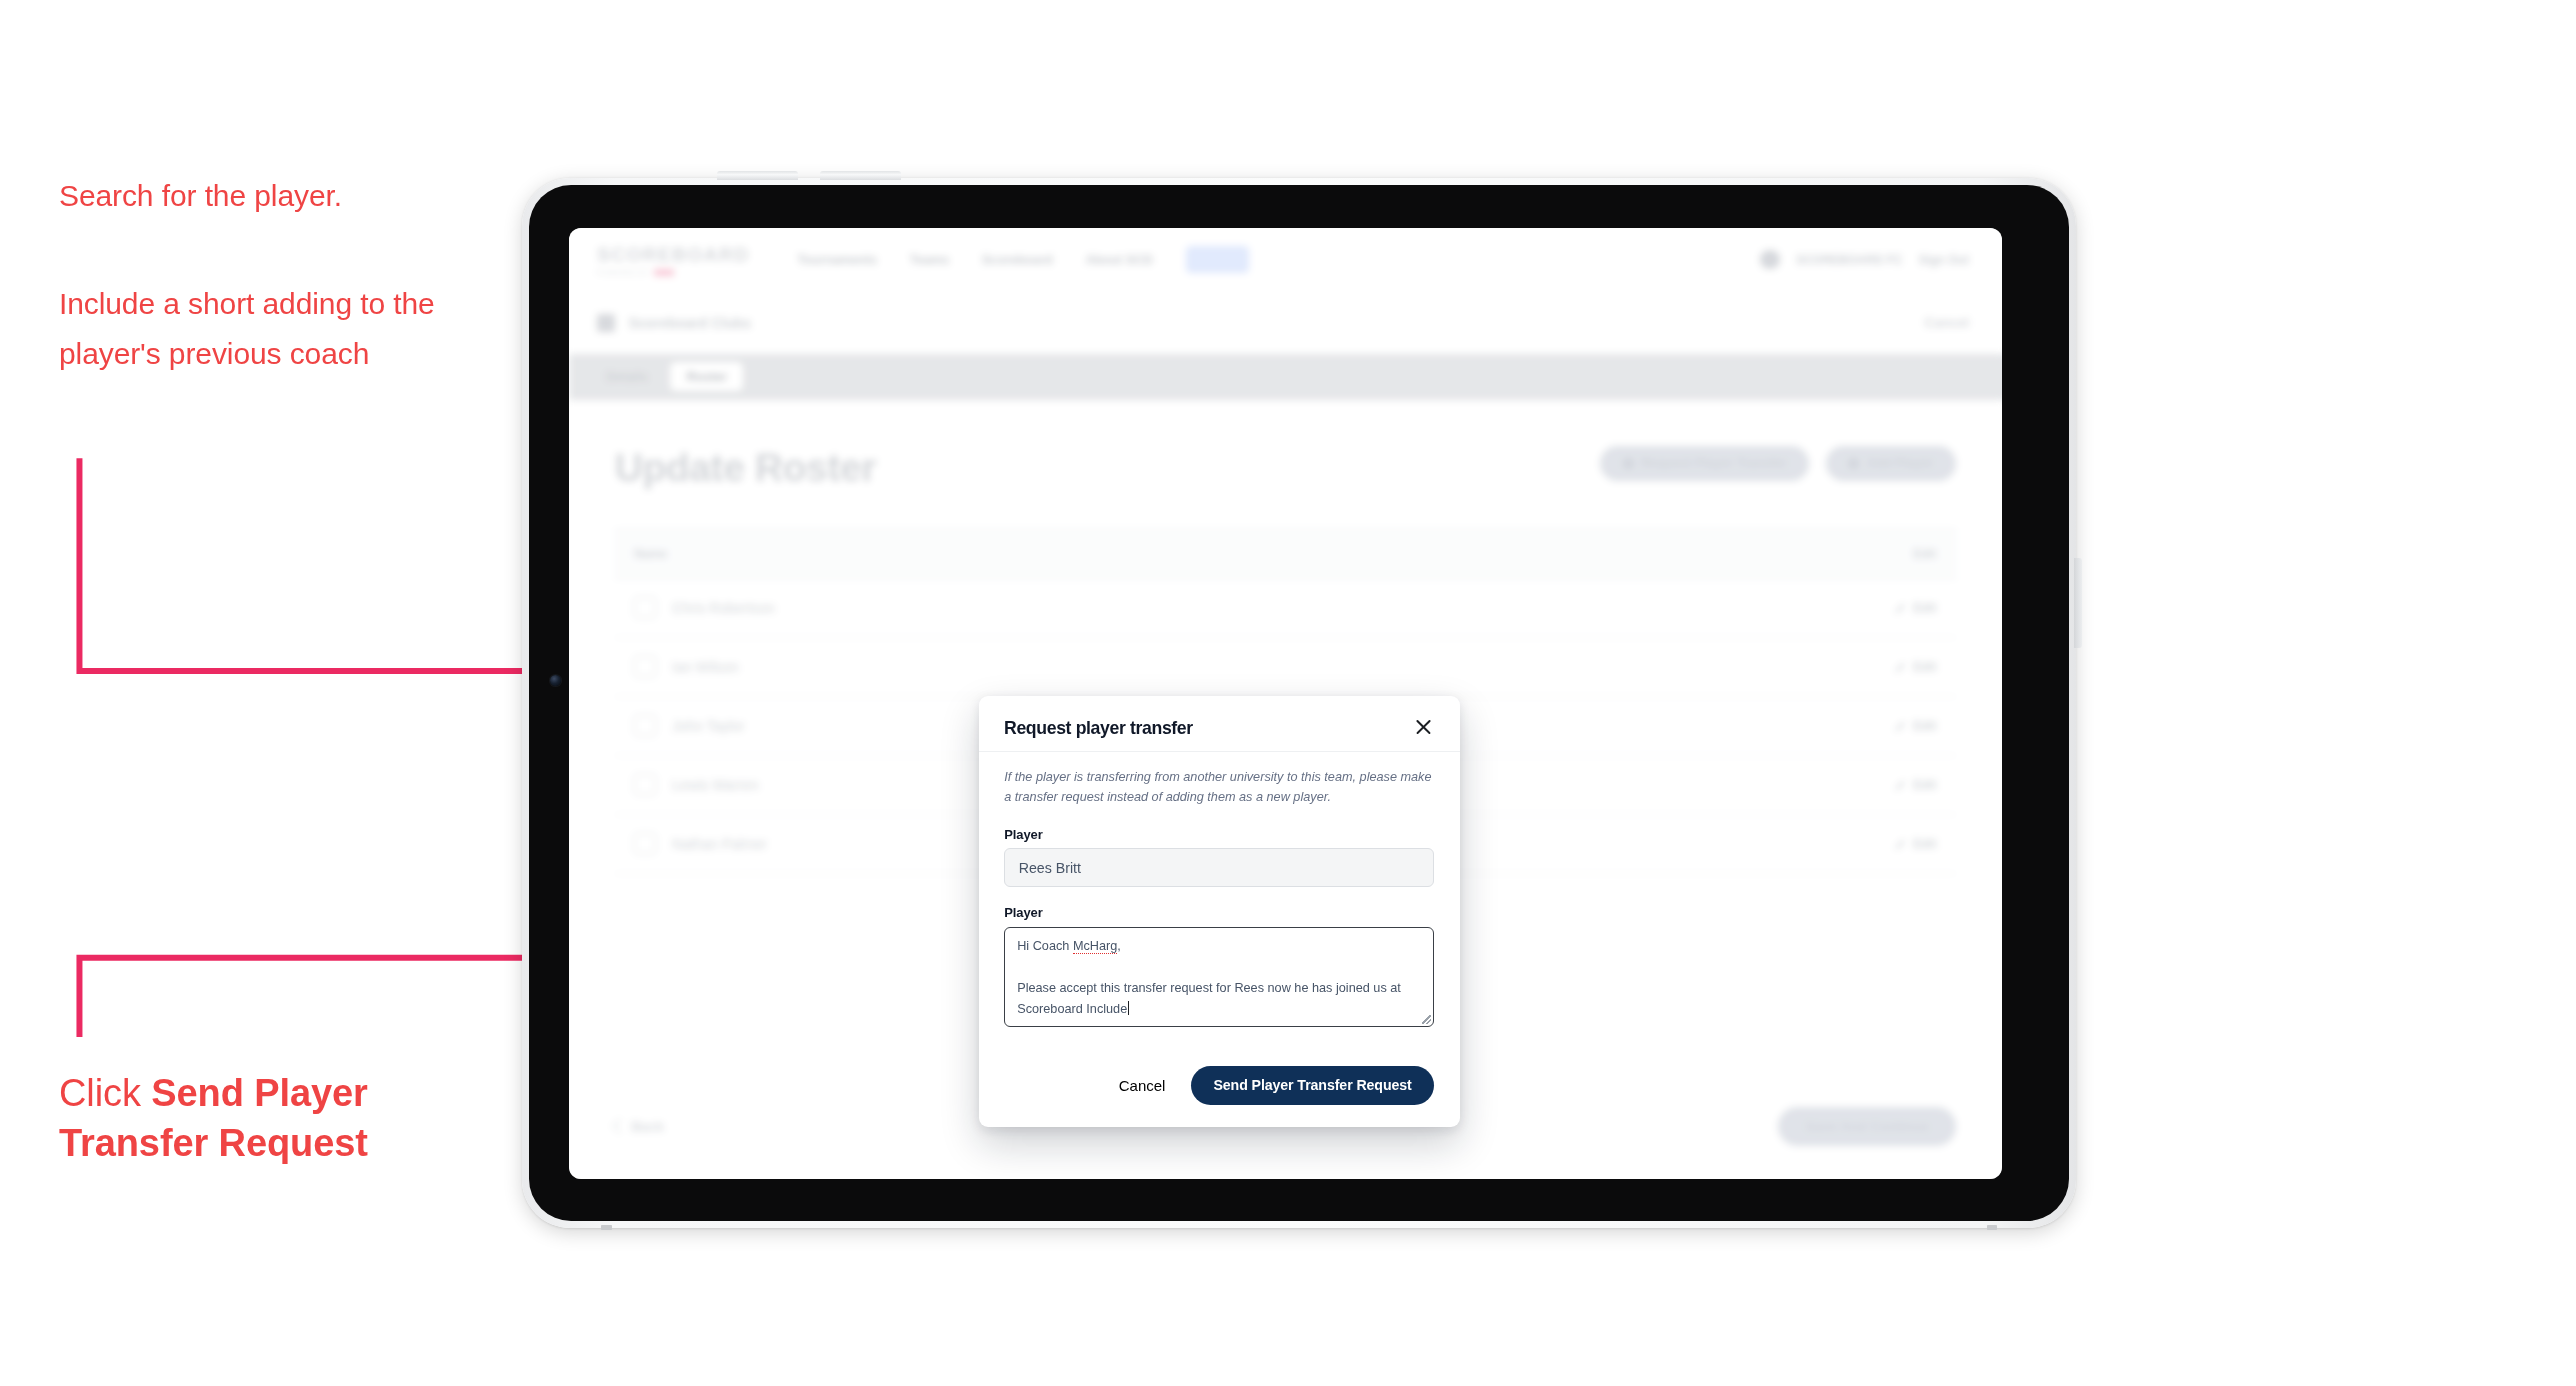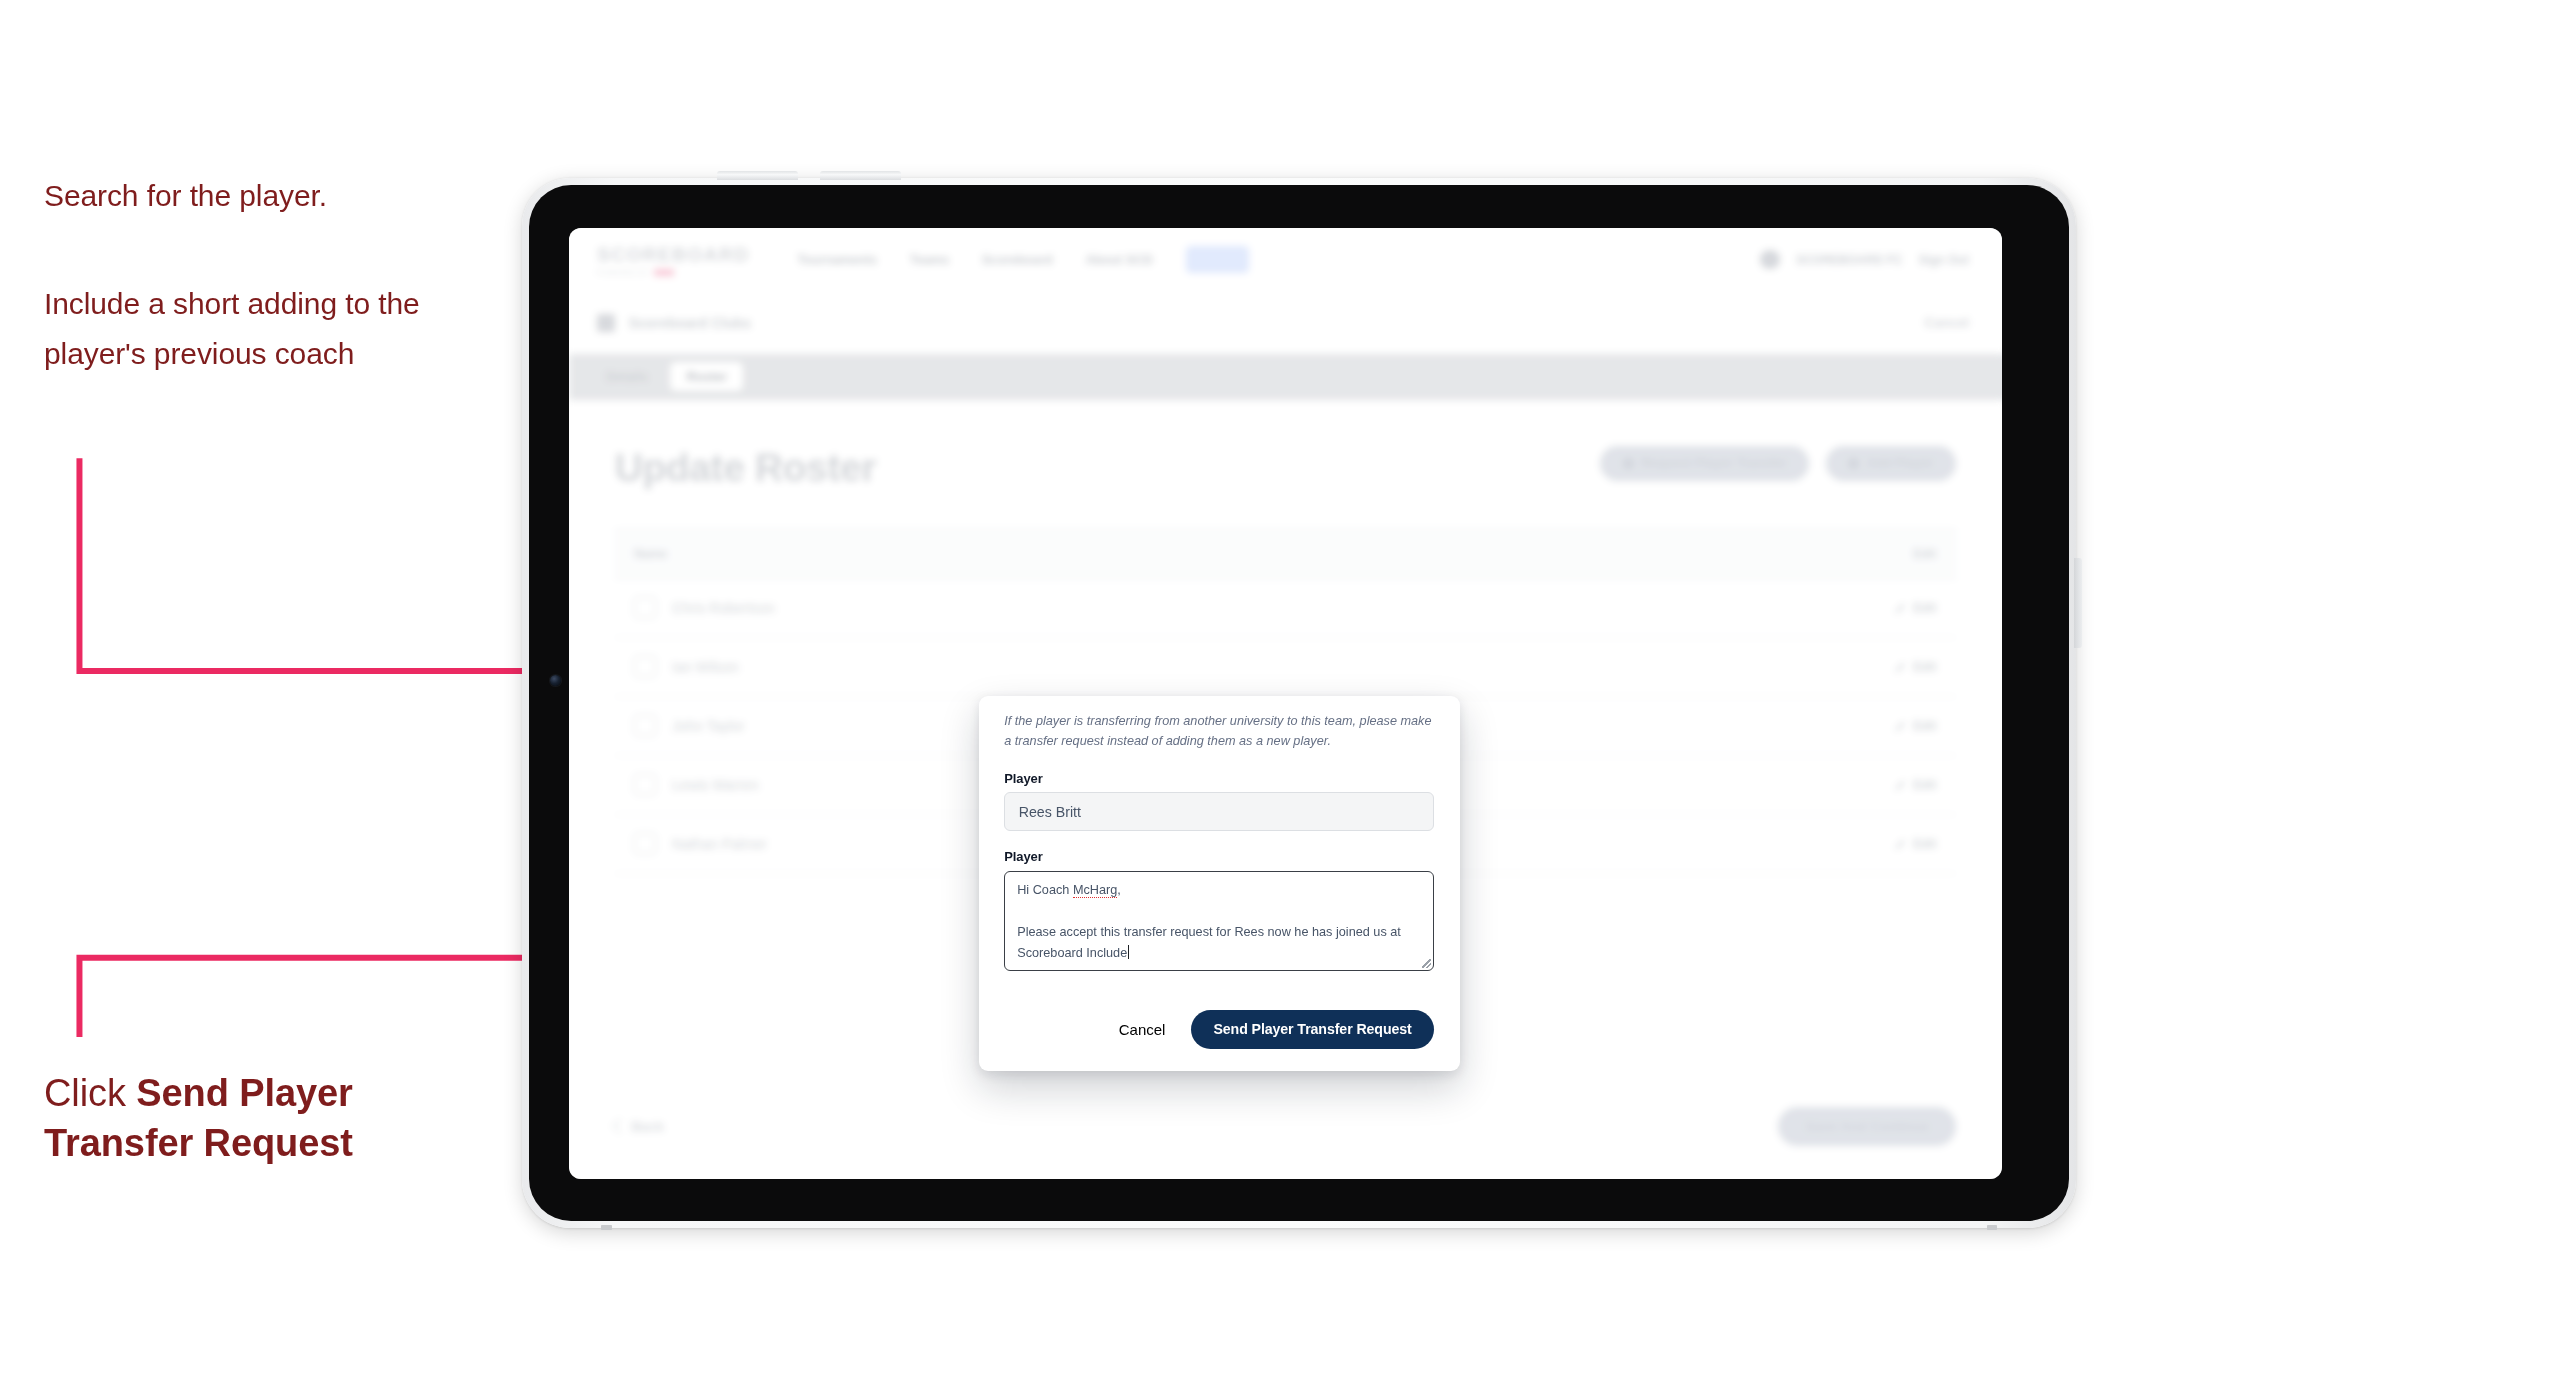--- a/index.html
+++ b/index.html
@@ -7,23 +7,24 @@
     width:2576px;height:1386px;
     background:#ffffff;
     font-family:"Liberation Sans", sans-serif;
     overflow:hidden;
     position:relative;
   }
 
   
   .annot{
     position:absolute;
-    color:#7f1d1d;
+    color:#ef4444;
     font-family:"Liberation Sans", sans-serif;
     letter-spacing:-0.1px;
+    margin-left:15px;
   }
   #annot-search{
     left:44px; top:177px;
     font-size:30px; line-height:37px; font-weight:400;
   }
   #annot-message{
     left:44px; top:279px; width:449px;
     font-size:30px; line-height:50px; font-weight:400;
   }
   #annot-click{
@@ -392,20 +393,24 @@
               <span>Back</span>
             </span>
             <span id="footer-save">Save And Continue</span>
           </div>
         </div>
       </div>
 
       <div id="modal-overlay"></div>
 
       <div id="modal">
+        <div id="modal-header">
+          <div id="modal-title">Request player transfer</div>
+          <div id="modal-close"></div>
+        </div>
 
         <div id="modal-body">
           <p id="modal-desc">If the player is transferring from another university to this team, please make a transfer request instead of adding them as a new player.</p>
 
           <div class="field-label">Player</div>
           <input id="player-input" type="text" value="Rees Britt" style="">
 
           <div class="field-label">Player</div>
           <div id="message-box"><span>Hi Coach </span><span class="sp">McHarg</span><span>,</span>
             <br><br><span>Please accept this transfer request for Rees now he has joined us at Scoreboard Include</span><span id="msg-caret"></span>

